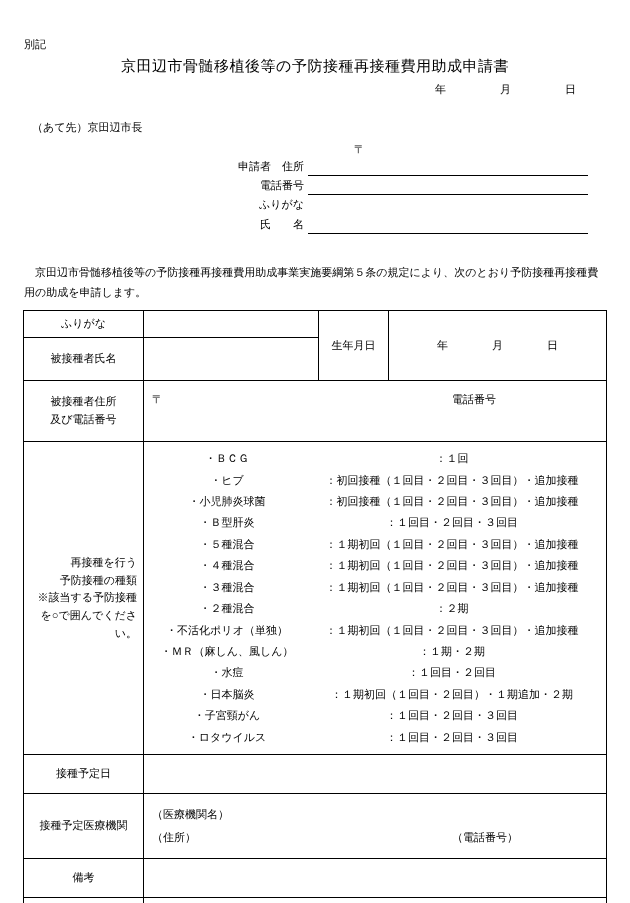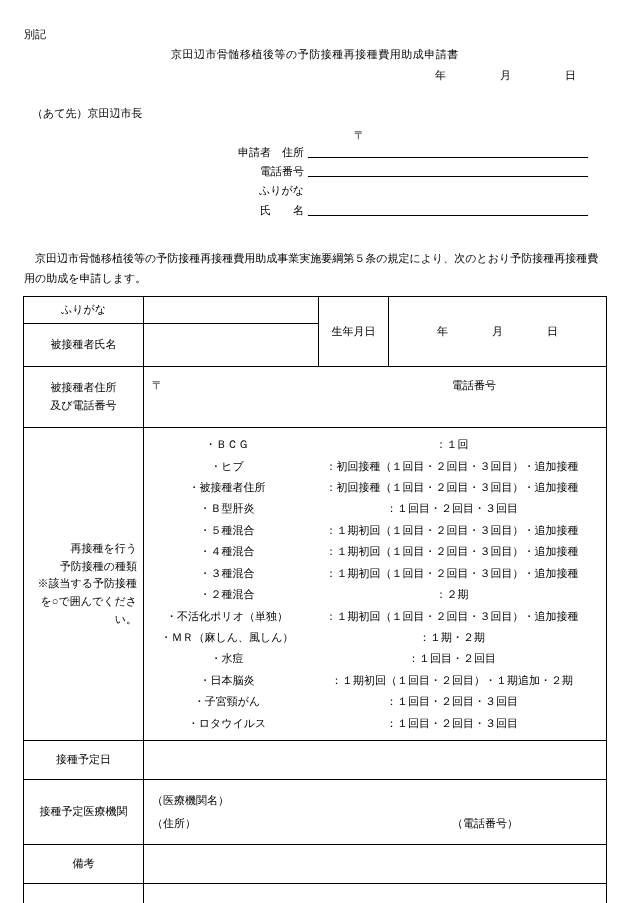--- a/index.html
+++ b/index.html
@@ -17,29 +17,29 @@
     overflow: hidden;
   }
   .page {
     position: relative;
     width: 630px;
     height: 903px;
     padding: 0;
     box-sizing: border-box;
   }
   .head-block {
-    padding: 24px 24px 0 24px;
+    padding: 34px 24px 0 24px;
   }
   .line {
     line-height: 1.9;
     white-space: pre;
   }
   .title {
     text-align: center;
-    font-size: 11px;
+    font-size: 15px;
     margin-top: 2px;
     letter-spacing: 0.5px;
   }
   .date-line {
     text-align: right;
     padding-right: 28px;
     margin-top: 6px;
     letter-spacing: 2px;
     white-space: pre;
   }
@@ -47,20 +47,21 @@
     margin-top: 20px;
     padding-left: 8px;
   }
   .applicant-block {
     margin-top: 4px;
     padding-right: 18px;
   }
   .ap-row {
     display: flex;
     justify-content: flex-end;
+    align-items: flex-end;
     line-height: 1.75;
   }
   .ap-label {
     text-align: right;
     white-space: pre;
     padding-right: 4px;
   }
   .ap-rule {
     width: 280px;
     border-bottom: 1px solid #000;
@@ -229,21 +230,21 @@
           <div class="vac-list">
             <div class="vac-row">
               <span class="vac-name">・ＢＣＧ</span>
               <span class="vac-detail">：１回</span>
             </div>
             <div class="vac-row">
               <span class="vac-name">・ヒブ</span>
               <span class="vac-detail">：初回接種（１回目・２回目・３回目）・追加接種</span>
             </div>
             <div class="vac-row">
-              <span class="vac-name">・被接種者住所</span>
+              <span class="vac-name">・小児肺炎球菌</span>
               <span class="vac-detail">：初回接種（１回目・２回目・３回目）・追加接種</span>
             </div>
             <div class="vac-row">
               <span class="vac-name">・Ｂ型肝炎</span>
               <span class="vac-detail">：１回目・２回目・３回目</span>
             </div>
             <div class="vac-row">
               <span class="vac-name">・５種混合</span>
               <span class="vac-detail">：１期初回（１回目・２回目・３回目）・追加接種</span>
             </div>

